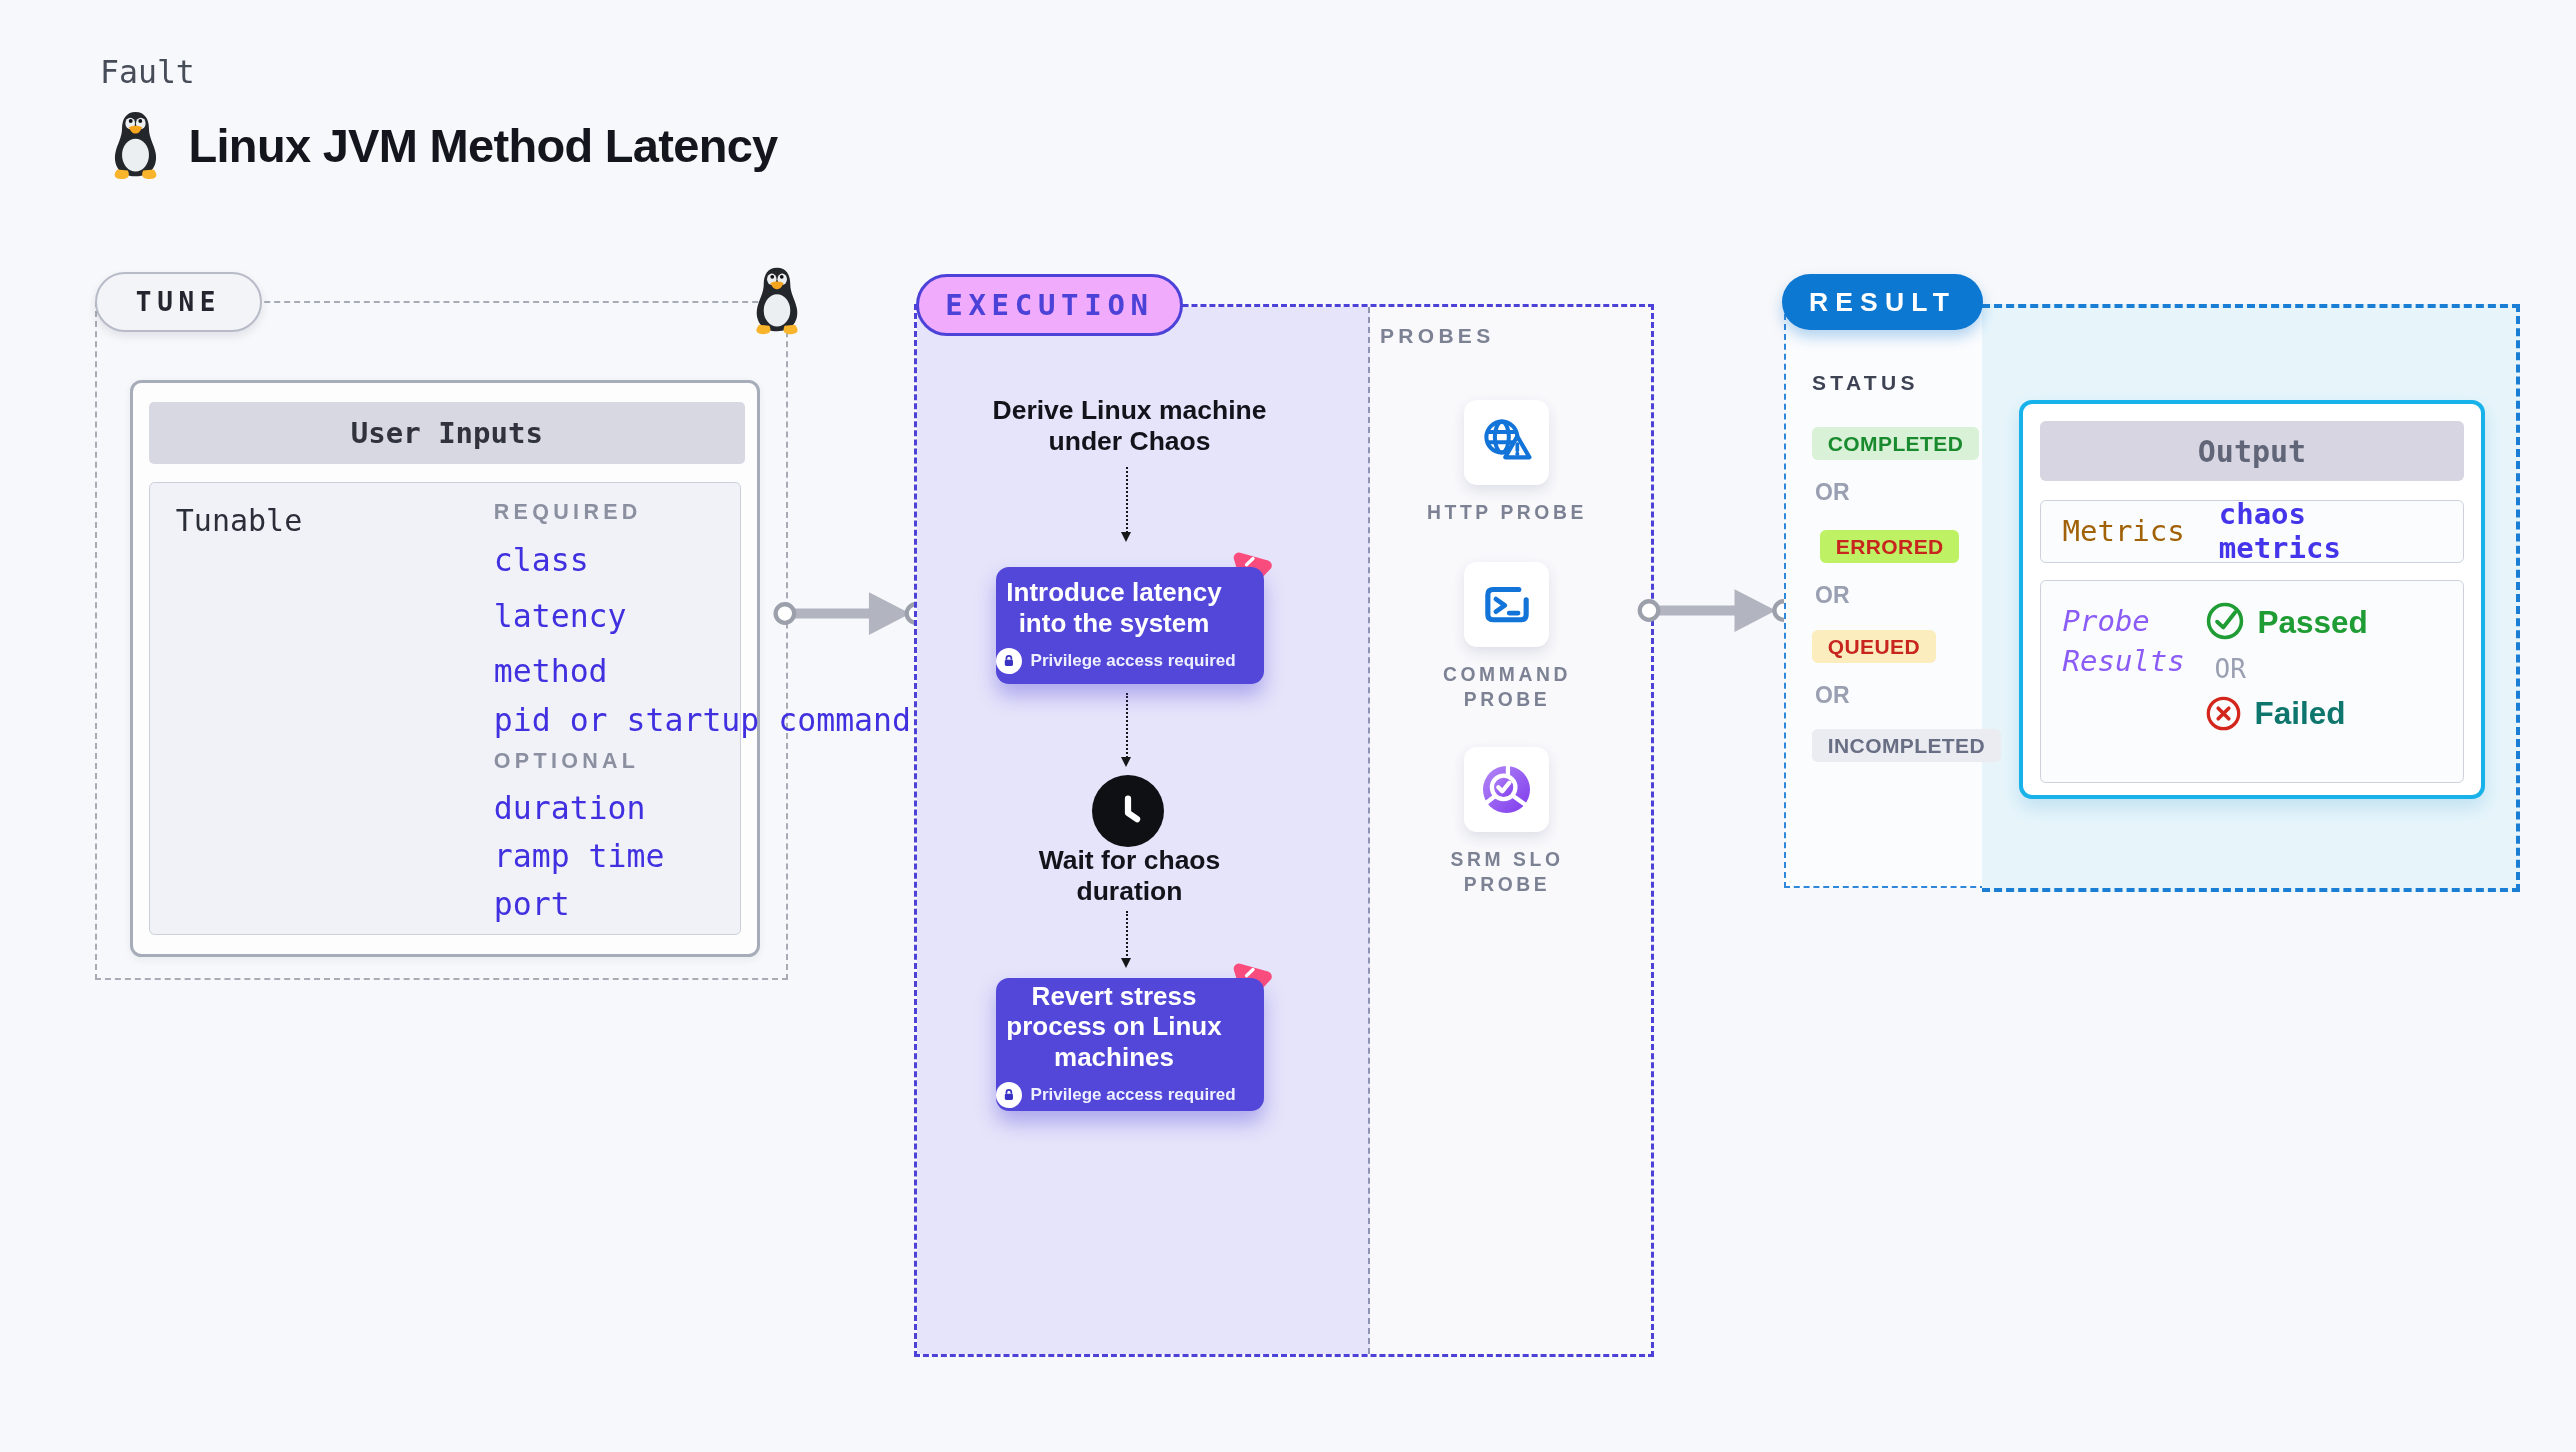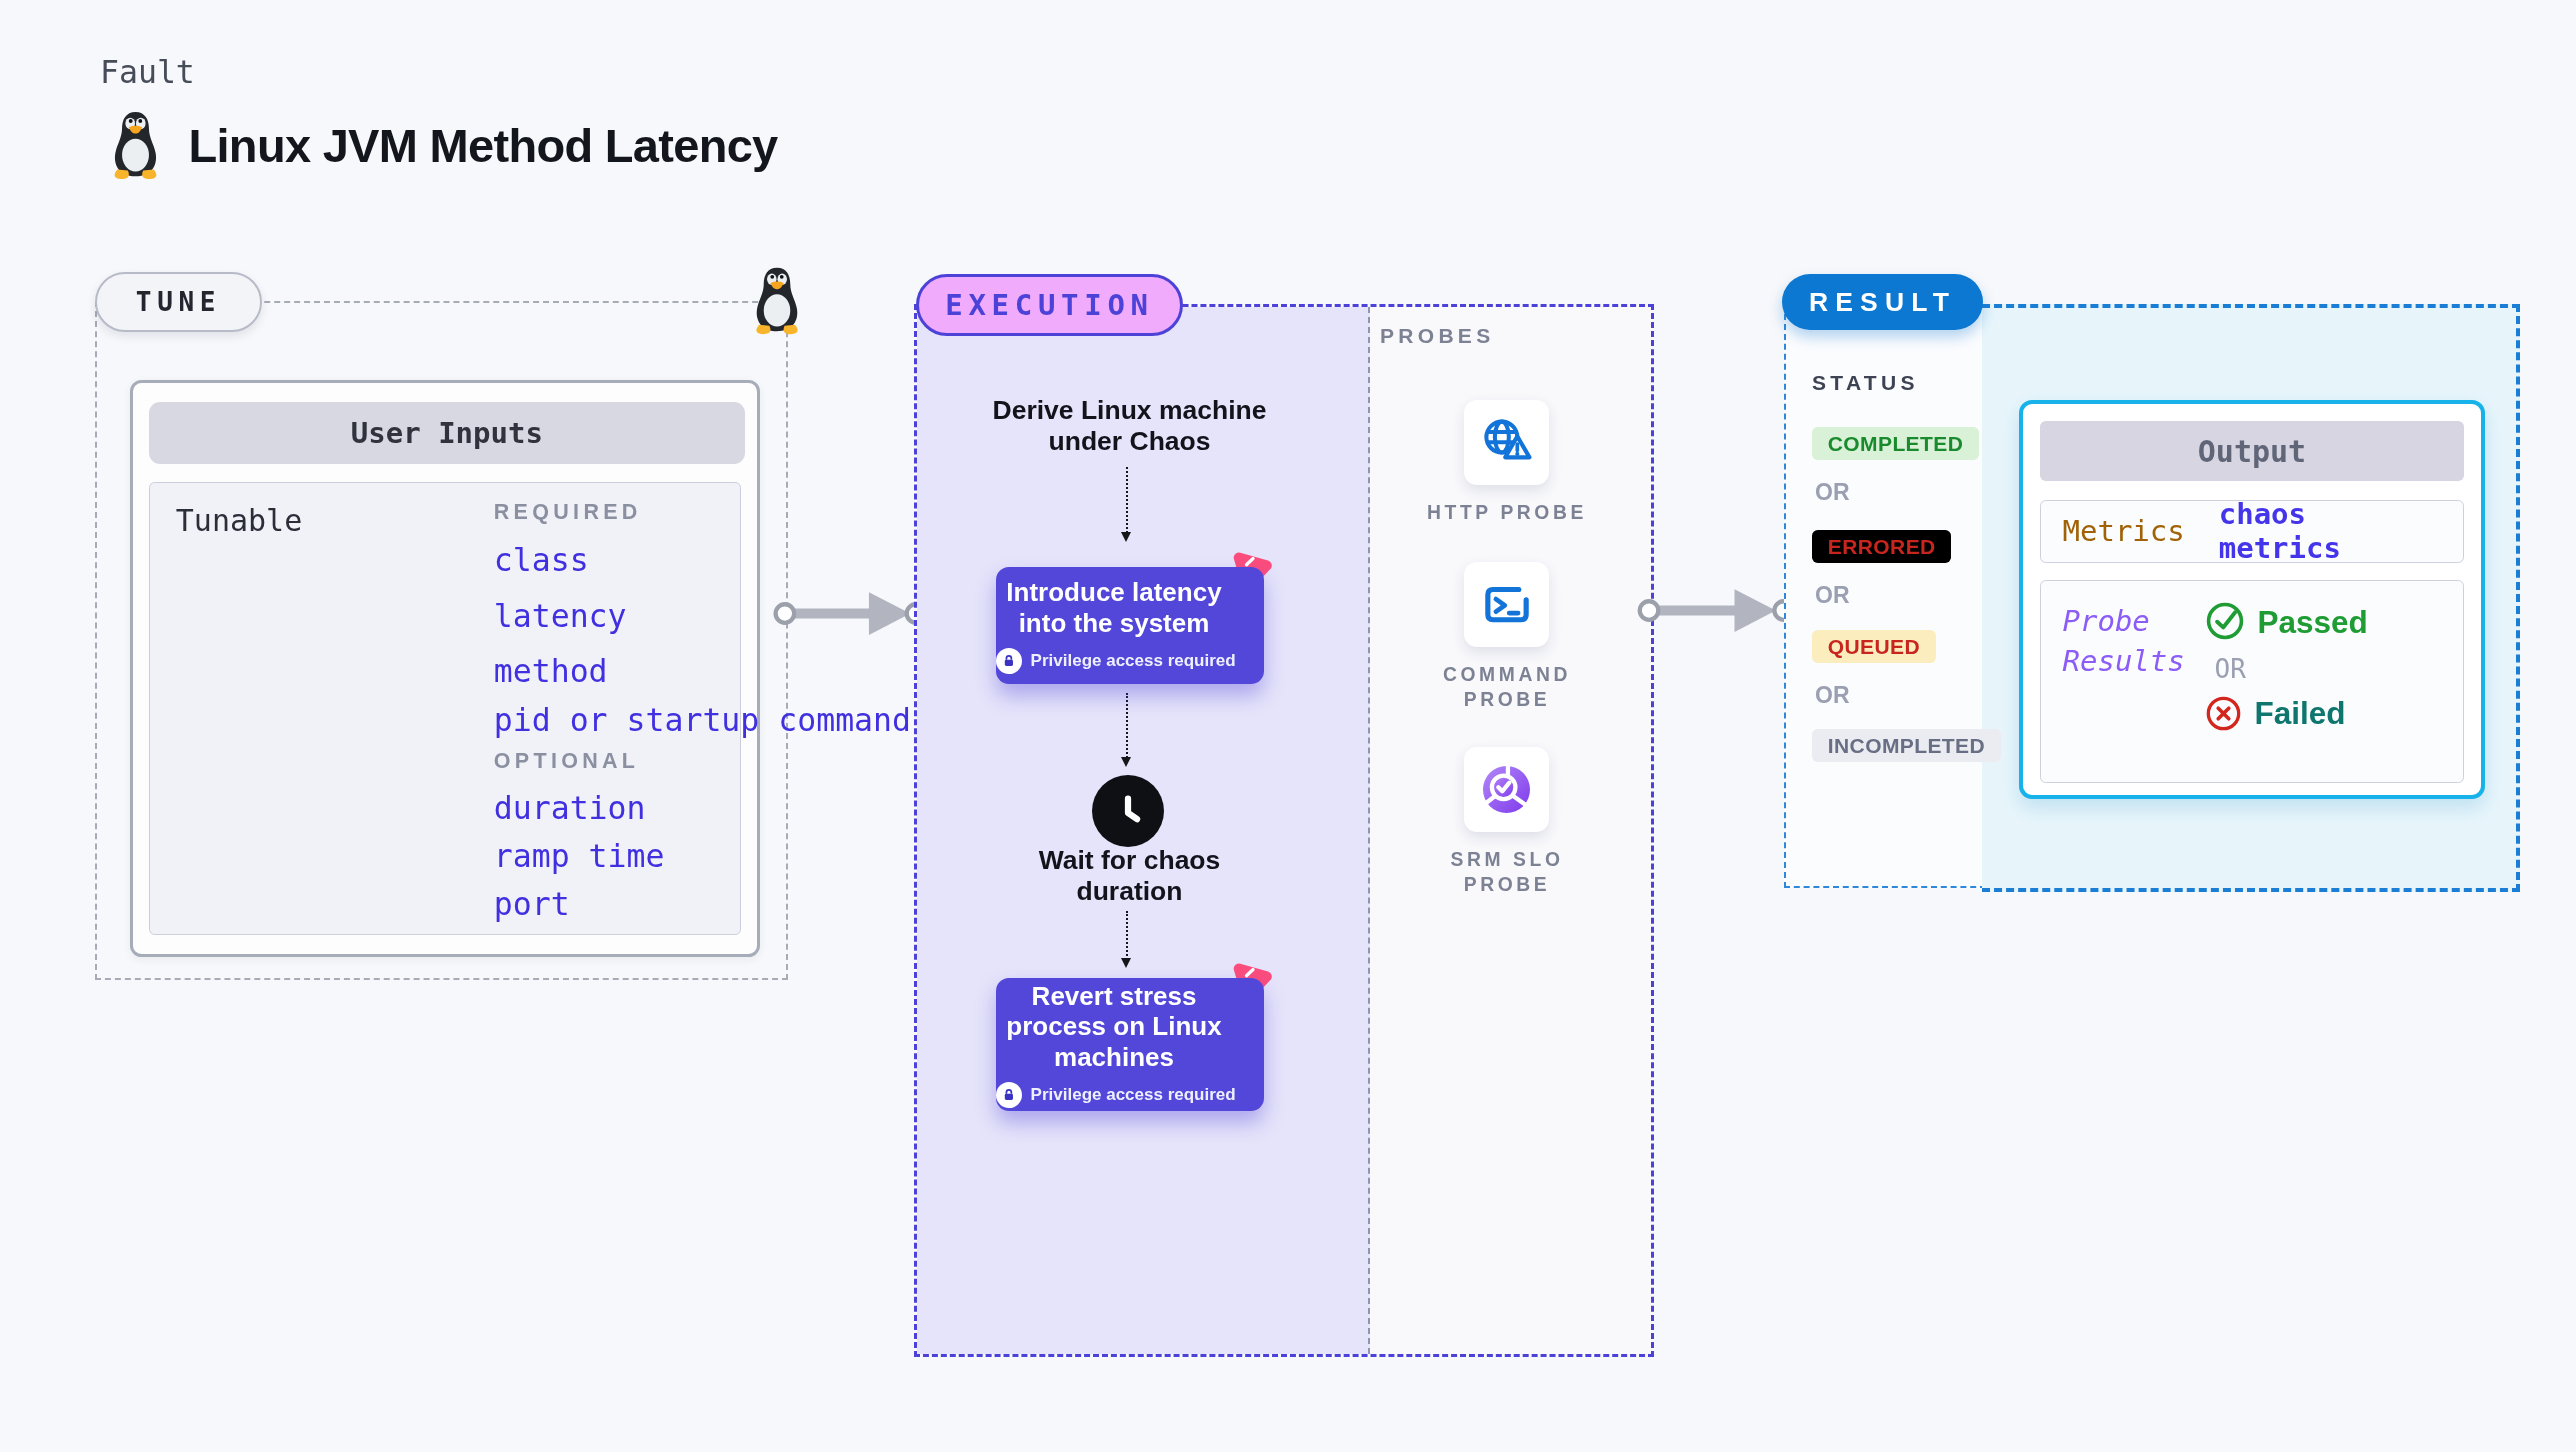--- a/index.html
+++ b/index.html
@@ -36,21 +36,21 @@
               border:2.1px dashed #2f87d9;border-right:2.1px dashed #46526b;background:#fbfcfe;}
   .cyan-box{position:absolute;left:1982px;top:304px;width:534px;height:580px;
             border:4.3px dashed #1b7ed5;border-left:none;background:#e7f5fb;}
 
   .tux-corner{position:absolute;left:745px;top:265px;width:64px;height:72px;z-index:6;}
 
   
   .ui-card{position:absolute;left:130px;top:380px;width:624px;height:571px;background:#fdfdfe;
            border:3.6px solid #a6acb8;border-radius:11.5px;box-shadow:0 2.9px 8.6px rgba(30,34,60,.06);}
   .ui-header{position:absolute;left:15.8px;right:12px;top:18.6px;height:62px;background:#d8d8e2;
-             border-radius:11px;display:flex;align-items:center;justify-content:center;
+             border-radius:5px;display:flex;align-items:center;justify-content:center;
              font-family:"DejaVu Sans Mono",monospace;font-size:29px;font-weight:700;color:#30333d;}
   .ui-inner{position:absolute;left:15.8px;right:15.8px;top:99px;bottom:18.6px;background:#f1f2f8;
             border:1.4px solid #cbcfdb;border-radius:5.7px;}
   .tn-row-label{position:absolute;left:26px;top:20px;font-family:"DejaVu Sans Mono",monospace;
                 font-size:30px;color:#2b2e38;}
   .tn-group-label{position:absolute;left:344px;font-size:21.5px;font-weight:700;letter-spacing:4.3px;
                   color:#8b90a1;}
   .tn-item{position:absolute;left:344px;font-family:"DejaVu Sans Mono",monospace;
            font-size:31.5px;color:#4130e0;white-space:nowrap;}
 
@@ -83,21 +83,21 @@
               display:flex;align-items:center;justify-content:center;}
   .probe-name{position:absolute;left:1421px;width:172px;text-align:center;font-size:19.3px;
               font-weight:700;letter-spacing:3.6px;color:#7c8294;line-height:1.3;}
 
   
   .status-label{position:absolute;left:1812px;top:371px;font-size:21px;font-weight:700;
                 letter-spacing:4.3px;color:#3e4354;}
   .badge{position:absolute;left:1812px;height:33px;line-height:33px;padding:0 15.8px;
          border-radius:5.7px;font-size:21px;font-weight:800;letter-spacing:0.4px;white-space:nowrap;}
   .badge.completed{color:#1a8a2e;background:#d9f1d7;}
-  .badge.errored{color:#c7251d;background:#000000;}
+  .badge.errored{color:#c7251d;background:#bef264;margin-left:8px;}
   .badge.queued{color:#c7251d;background:#fbedbe;}
   .badge.incompleted{color:#686e84;background:#ebecf1;}
   .or-label{position:absolute;left:1815px;font-size:23px;font-weight:600;color:#9aa0b2;}
 
   
   .output-box{position:absolute;left:2019px;top:400px;width:466px;height:399px;background:#fff;
               border:4.3px solid #17b2e9;border-radius:13px;box-sizing:border-box;padding:17px;
               box-shadow:0 8.6px 18.6px rgba(23,140,200,.18);}
   .out-header{height:60px;background:#d6d5e1;border-radius:5.7px;display:flex;align-items:center;
               justify-content:center;font-family:"DejaVu Sans Mono",monospace;font-size:30px;

